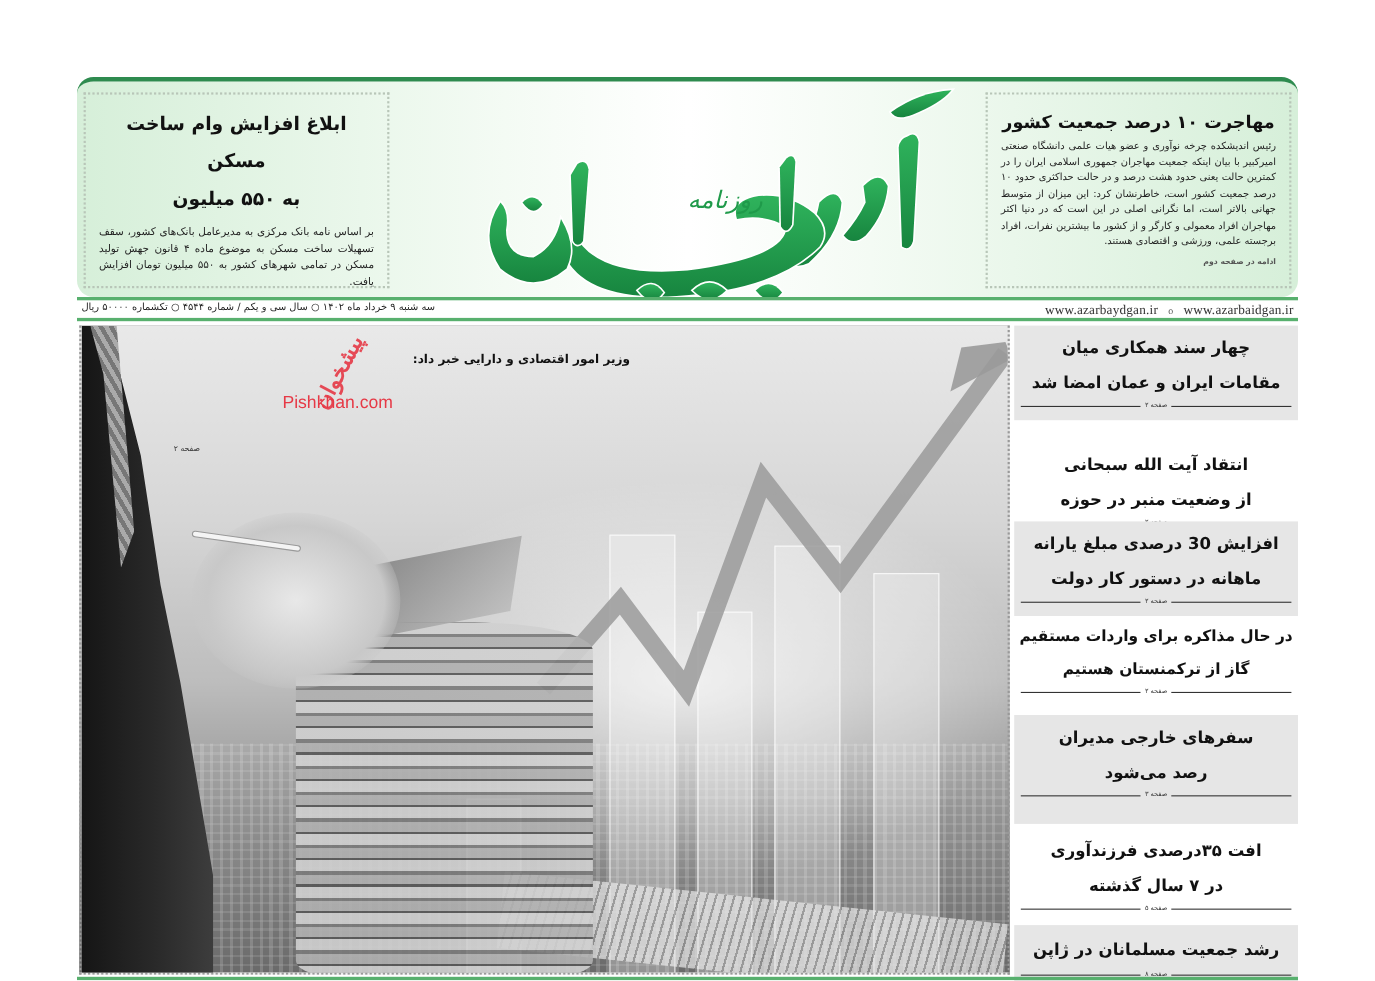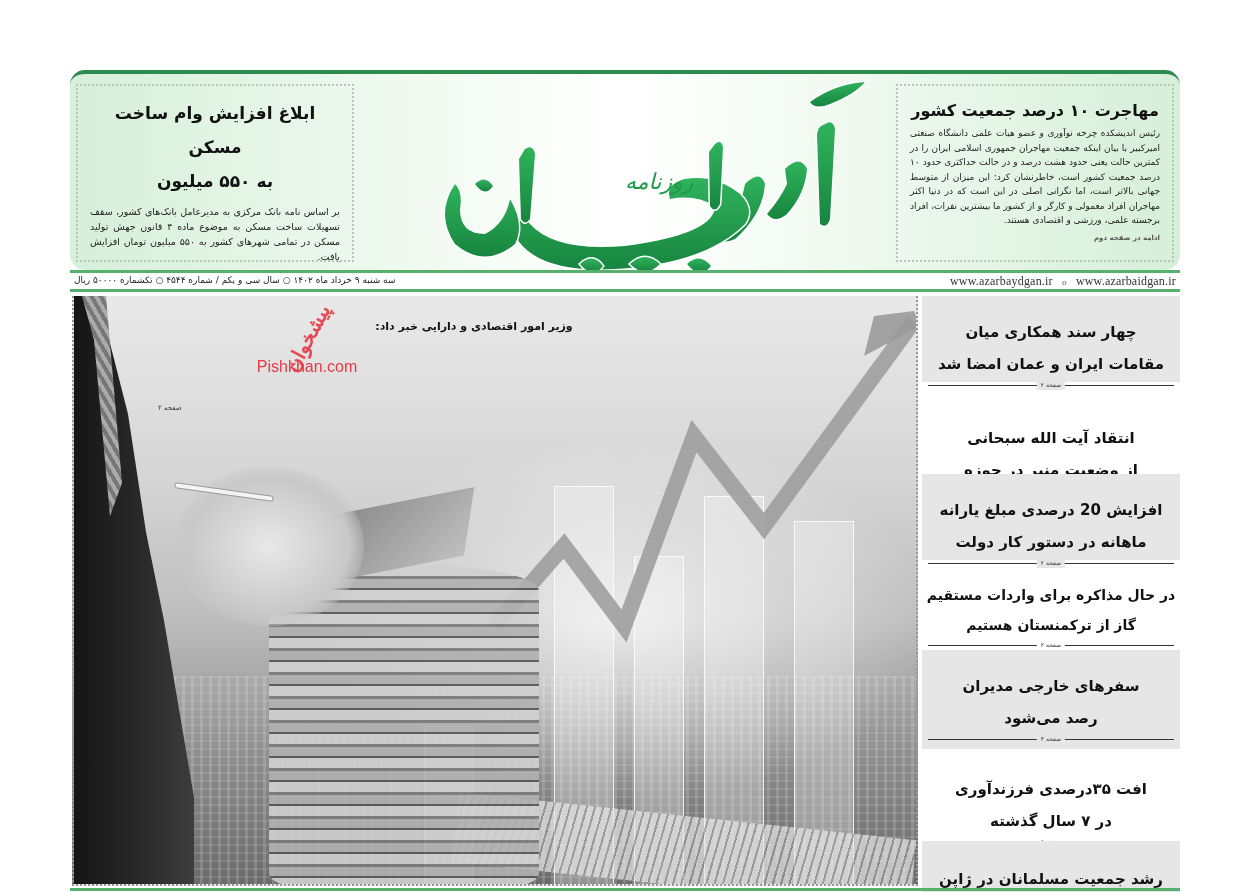--- a/index.html
+++ b/index.html
@@ -120,21 +120,21 @@
     position: absolute; left: 168px; top: 30px; width: 130px; text-align: center; color: #e63946;
   }
   .watermark .wm-fa { font-size: 20px; font-weight: bold; font-family: "DejaVu Serif", serif; transform: rotate(-62deg); display: inline-block; opacity: 0.9; }
   .watermark .wm-en { display: block; font-family: "Liberation Sans", sans-serif; font-size: 16px; margin-top: 8px; color: #e63946; }
 
   
   .sidebar {
     position: absolute; left: 852px; top: 226px; width: 258px; height: 590px;
     direction: rtl;
   }
-  .story { position: relative; width: 258px; text-align: center; padding-top: 20px; }
+  .story { position: relative; width: 258px; text-align: center; padding-top: 4px; }
   .story.grey { background: #e6e6e6; }
   .story-title {
     font-weight: bold; font-size: 15px; line-height: 32px; color: #111;
   }
   .story-title.small { font-size: 14px; line-height: 30px; }
   .story-divider {
     position: relative; height: 10px; margin: 0 6px;
   }
   .story-divider::before {
     content: ""; position: absolute; left: 0; right: 0; top: 5px; height: 1px; background: #333;
@@ -251,21 +251,21 @@
         </div>
     </div>
     <div class="story" style="height:92px;">
       <div class="story-title" style="margin-top:20px;">انتقاد آیت الله سبحانی</div>
       <div class="story-title">از وضعیت منبر در حوزه</div>
       <div class="story-divider">
           <span>صفحه ۲</span>
         </div>
     </div>
     <div class="story grey" style="height:86px;">
-      <div class="story-title">افزایش 20 درصدی مبلغ یارانه</div>
+      <div class="story-title">افزایش 30 درصدی مبلغ یارانه</div>
       <div class="story-title">ماهانه در دستور کار دولت</div>
       <div class="story-divider">
           <span>صفحه ۲</span>
         </div>
     </div>
     <div class="story" style="height:90px;">
       <div class="story-title small">در حال مذاکره برای واردات مستقیم</div>
       <div class="story-title small">گاز از ترکمنستان هستیم</div>
       <div class="story-divider">
           <span>صفحه ۲</span>

